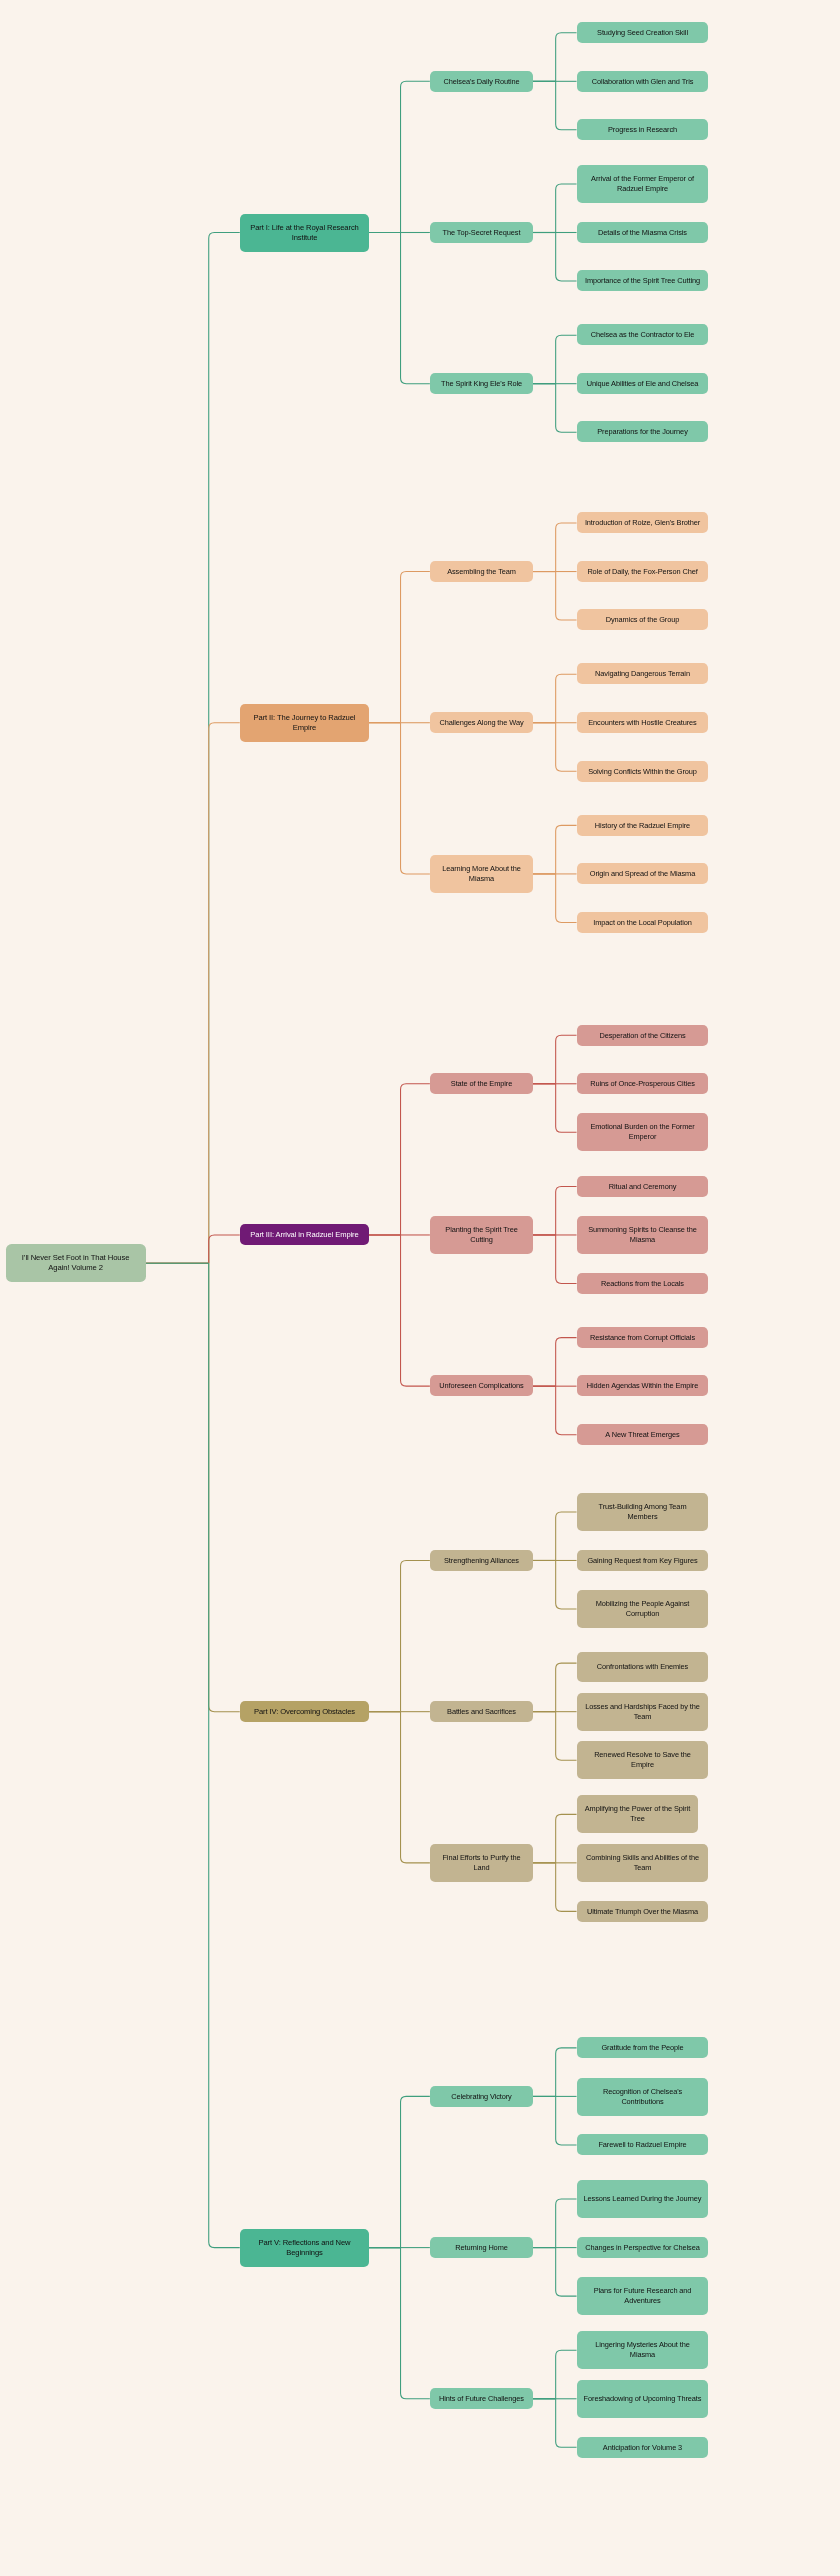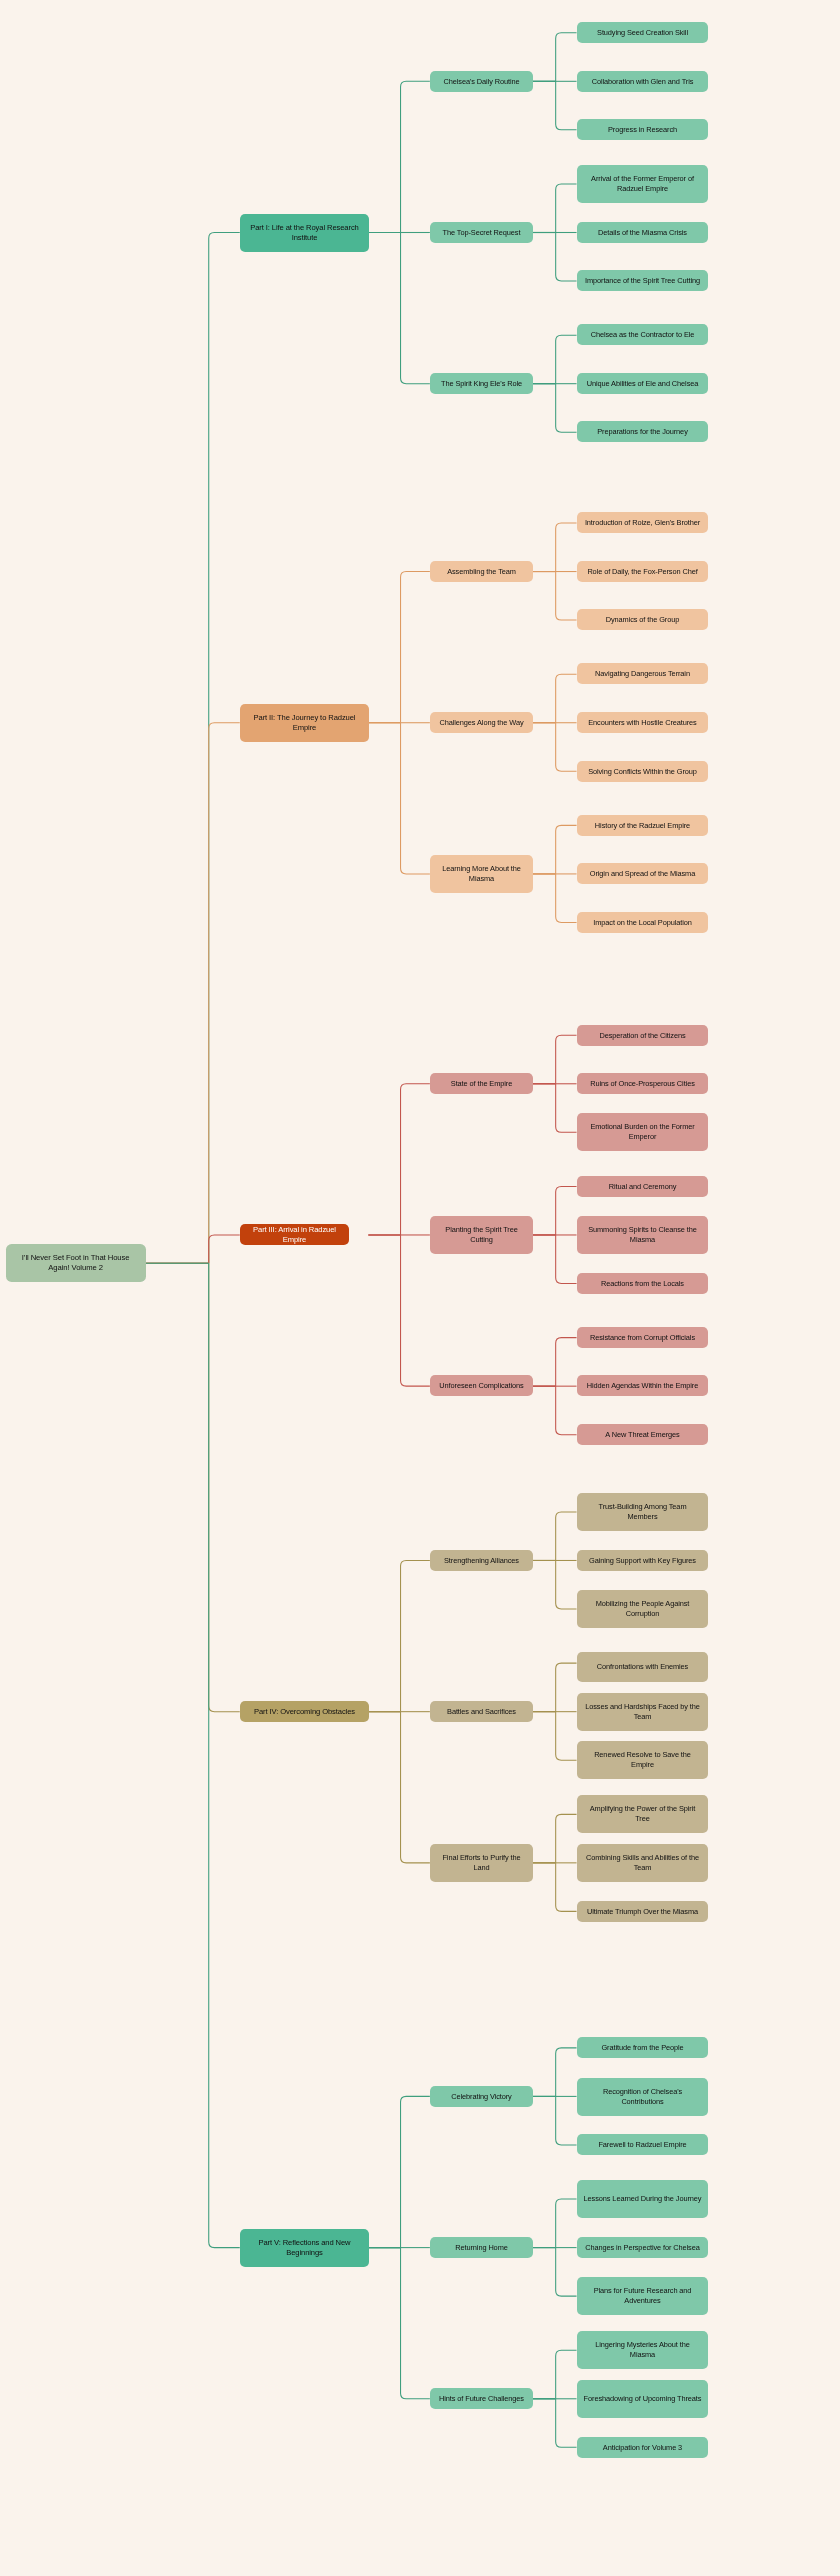--- a/index.html
+++ b/index.html
@@ -254,21 +254,21 @@
     </div>
     <div class="node leaf" style="left: 577px; top: 815px; width: 131px; height: 21.4px; background: rgb(240, 196, 159); font-size: 7.4px;">
       <span>History of the Radzuel Empire</span>
     </div>
     <div class="node leaf" style="left: 577px; top: 863px; width: 131px; height: 21.4px; background: rgb(240, 196, 159); font-size: 7.4px;">
       <span>Origin and Spread of the Miasma</span>
     </div>
     <div class="node leaf" style="left: 577px; top: 912px; width: 131px; height: 21.4px; background: rgb(240, 196, 159); font-size: 7.4px;">
       <span>Impact on the Local Population</span>
     </div>
-    <div class="node lvl1 red" style="left: 240px; top: 1224px; width: 109px; height: 21.4px; background: #c2410c; font-size: 7.6px;">
+    <div class="node lvl1 red" style="left: 240px; top: 1224px; width: 129px; height: 21.4px; background: #701a75; font-size: 7.6px;">
       <span>Part III: Arrival in Radzuel Empire</span>
     </div>
     <div class="node lvl2" style="left: 430px; top: 1073px; width: 103px; height: 21.4px; background: rgb(214, 154, 148); font-size: 7.4px;">
       <span>State of the Empire</span>
     </div>
     <div class="node leaf" style="left: 577px; top: 1025px; width: 131px; height: 21.4px; background: rgb(214, 154, 148); font-size: 7.4px;">
       <span>Desperation of the Citizens</span>
     </div>
     <div class="node leaf" style="left: 577px; top: 1073px; width: 131px; height: 21.4px; background: rgb(214, 154, 148); font-size: 7.4px;">
       <span>Ruins of Once-Prosperous Cities</span>
@@ -303,41 +303,41 @@
     <div class="node lvl1 khaki" style="left: 240px; top: 1701px; width: 129px; height: 21.4px; background: rgb(181, 162, 101); font-size: 7.6px;">
       <span>Part IV: Overcoming Obstacles</span>
     </div>
     <div class="node lvl2" style="left: 430px; top: 1550px; width: 103px; height: 21.4px; background: rgb(194, 180, 145); font-size: 7.4px;">
       <span>Strengthening Alliances</span>
     </div>
     <div class="node leaf" style="left: 577px; top: 1493px; width: 131px; height: 38px; background: rgb(194, 180, 145); font-size: 7.4px;">
       <span>Trust-Building Among Team Members</span>
     </div>
     <div class="node leaf" style="left: 577px; top: 1550px; width: 131px; height: 21.4px; background: rgb(194, 180, 145); font-size: 7.4px;">
-      <span>Gaining Support with Key Figures</span>
+      <span>Gaining Request from Key Figures</span>
     </div>
     <div class="node leaf" style="left: 577px; top: 1590px; width: 131px; height: 38px; background: rgb(194, 180, 145); font-size: 7.4px;">
       <span>Mobilizing the People Against Corruption</span>
     </div>
     <div class="node lvl2" style="left: 430px; top: 1701px; width: 103px; height: 21.4px; background: rgb(194, 180, 145); font-size: 7.4px;">
       <span>Battles and Sacrifices</span>
     </div>
     <div class="node leaf" style="left: 577px; top: 1652px; width: 131px; height: 30px; background: rgb(194, 180, 145); font-size: 7.4px;">
       <span>Confrontations with Enemies</span>
     </div>
     <div class="node leaf" style="left: 577px; top: 1693px; width: 131px; height: 38px; background: rgb(194, 180, 145); font-size: 7.4px;">
       <span>Losses and Hardships Faced by the Team</span>
     </div>
     <div class="node leaf" style="left: 577px; top: 1741px; width: 131px; height: 38px; background: rgb(194, 180, 145); font-size: 7.4px;">
       <span>Renewed Resolve to Save the Empire</span>
     </div>
     <div class="node lvl2" style="left: 430px; top: 1844px; width: 103px; height: 38px; background: rgb(194, 180, 145); font-size: 7.4px;">
       <span>Final Efforts to Purify the Land</span>
     </div>
-    <div class="node leaf" style="left: 577px; top: 1795px; width: 131px; height: 38px; background: rgb(194, 180, 145); font-size: 7.4px;">
+    <div class="node leaf" style="left: 577px; top: 1795px; width: 121px; height: 38px; background: rgb(194, 180, 145); font-size: 7.4px;">
       <span>Amplifying the Power of the Spirit Tree</span>
     </div>
     <div class="node leaf" style="left: 577px; top: 1844px; width: 131px; height: 38px; background: rgb(194, 180, 145); font-size: 7.4px;">
       <span>Combining Skills and Abilities of the Team</span>
     </div>
     <div class="node leaf" style="left: 577px; top: 1901px; width: 131px; height: 21.4px; background: rgb(194, 180, 145); font-size: 7.4px;">
       <span>Ultimate Triumph Over the Miasma</span>
     </div>
     <div class="node lvl1 green" style="left: 240px; top: 2229px; width: 129px; height: 38px; background: rgb(75, 182, 147); font-size: 7.6px;">
       <span>Part V: Reflections and New Beginnings</span>

